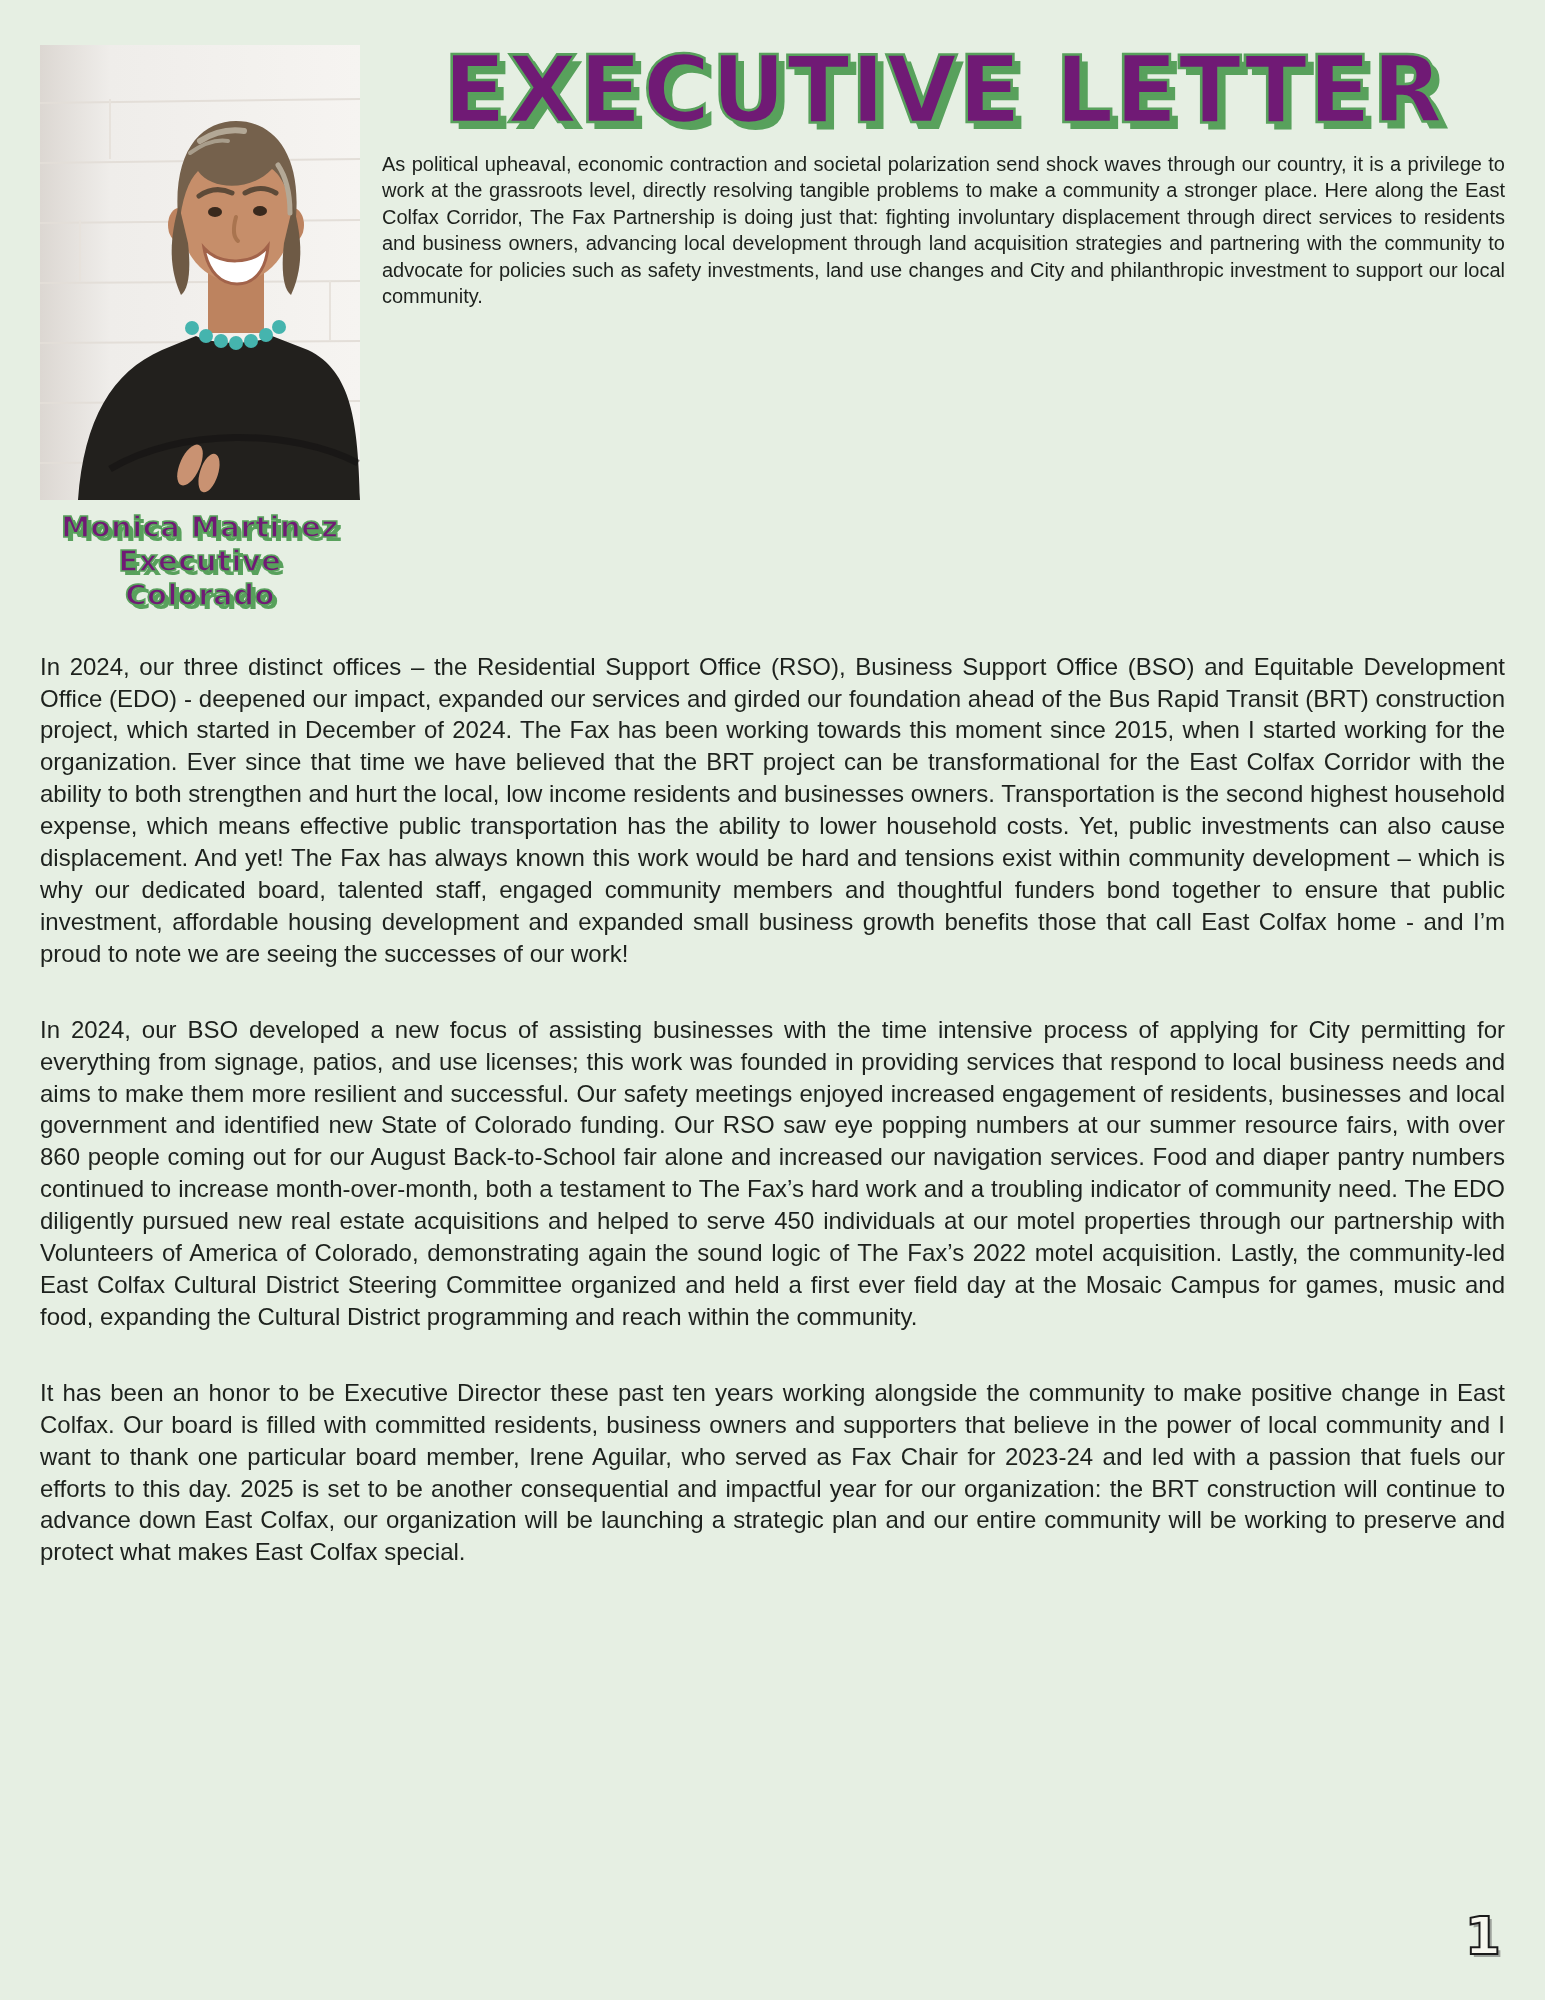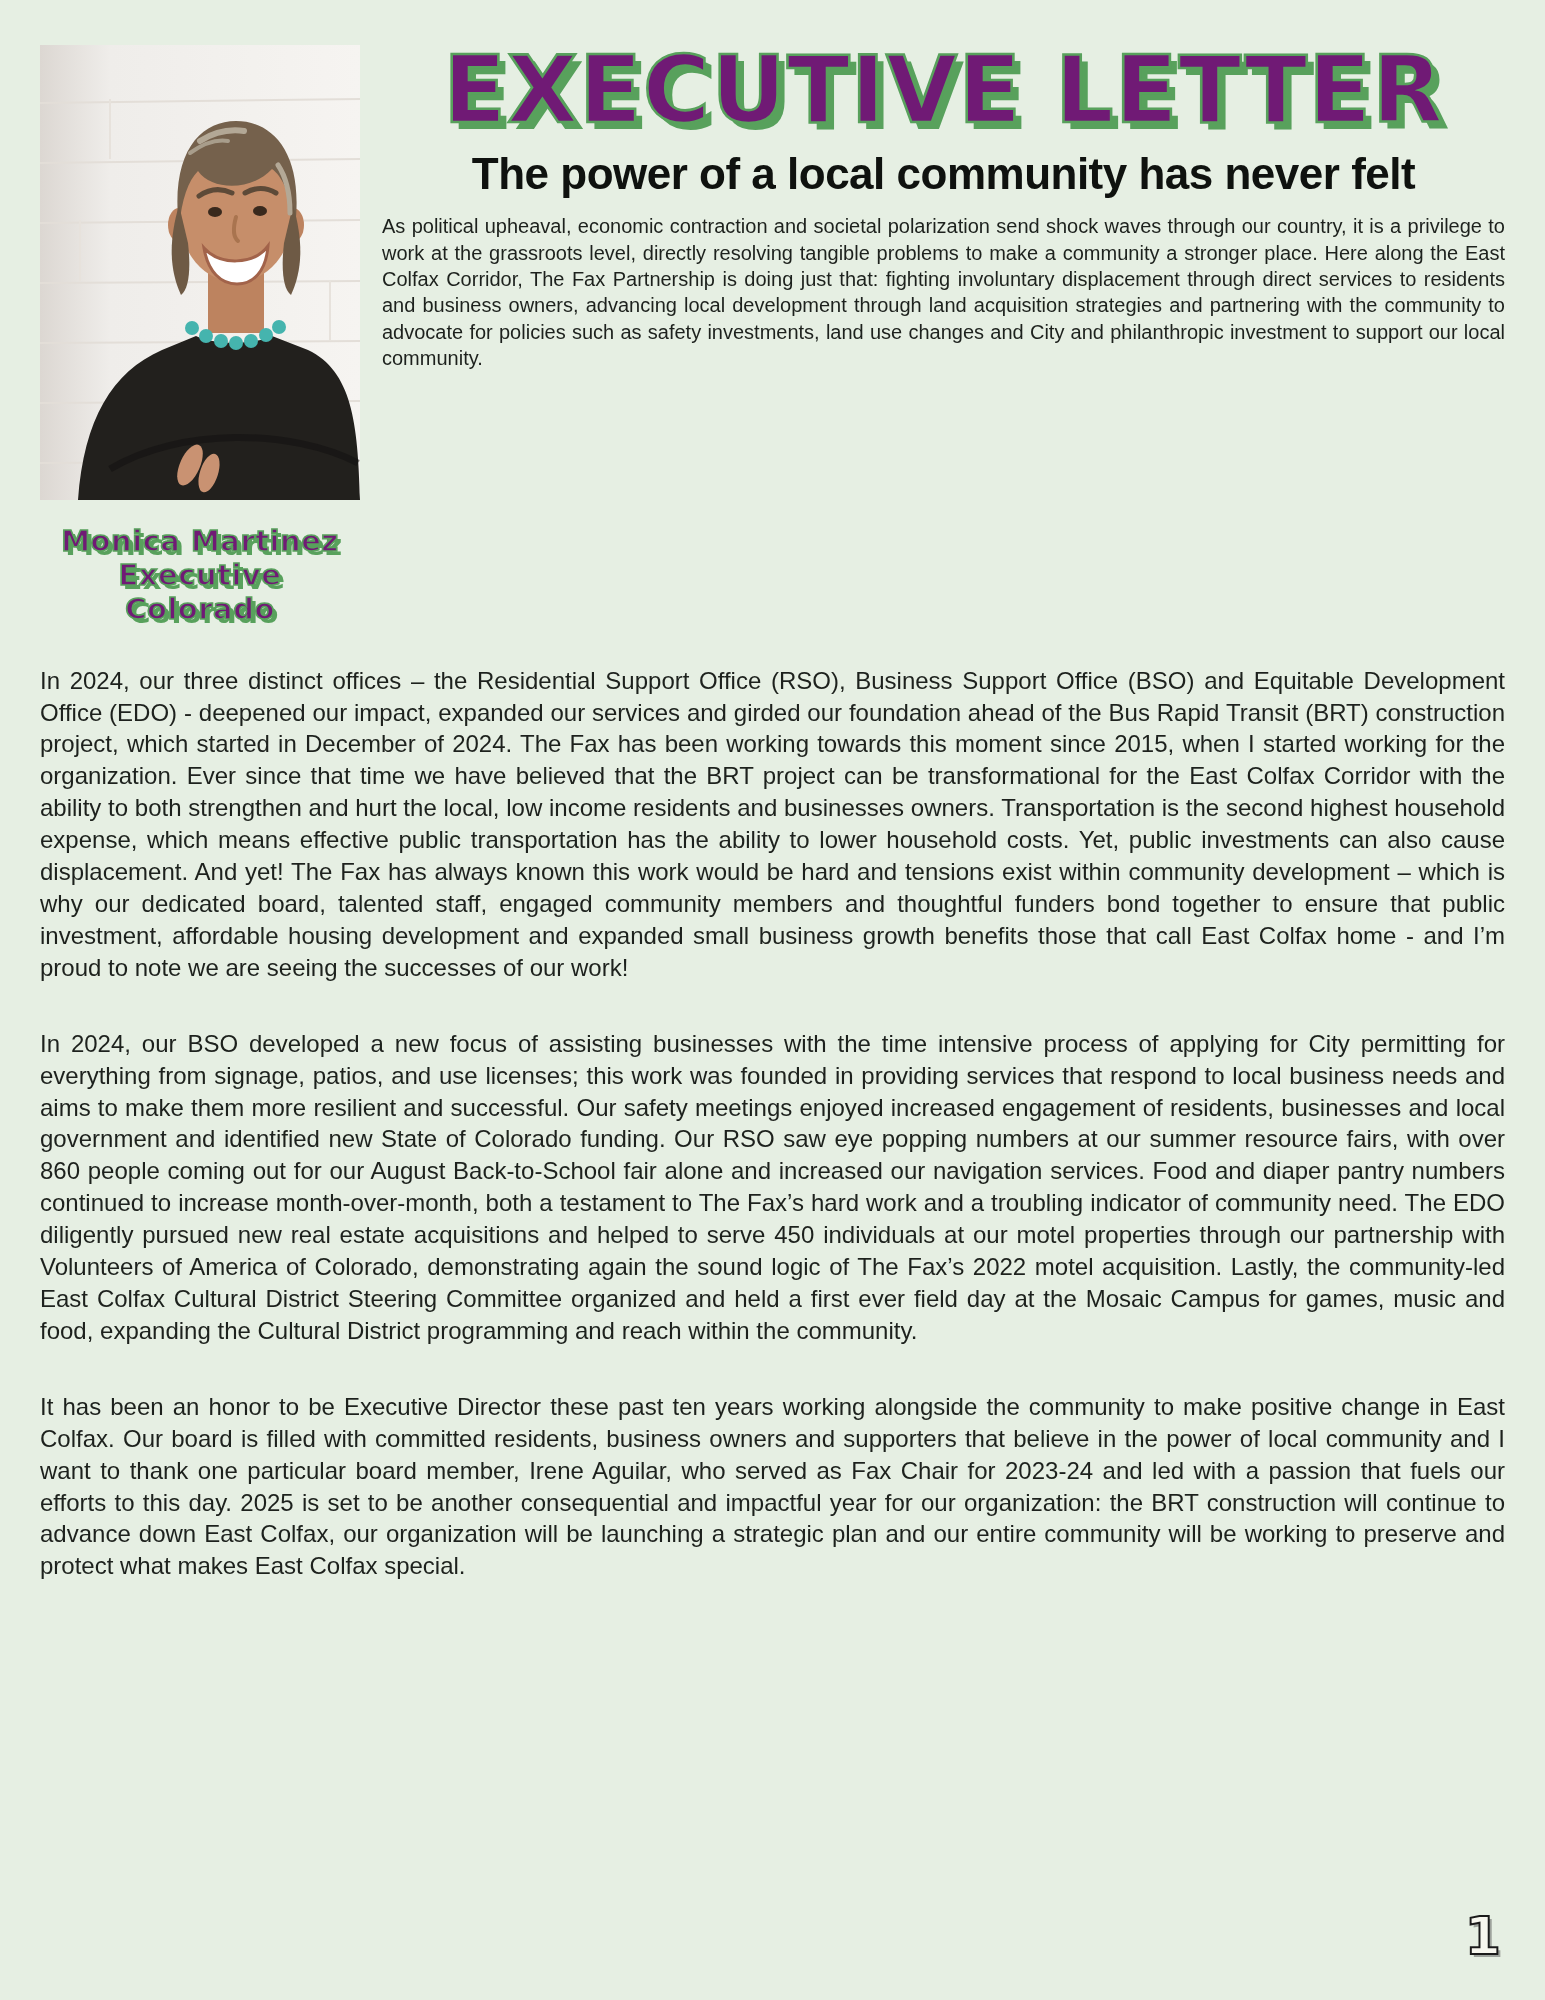--- a/index.html
+++ b/index.html
@@ -22,21 +22,21 @@
     display: flex;
     gap: 22px;
     align-items: flex-start;
   }
   .photo-col { width: 320px; flex: 0 0 320px; }
   .photo-frame {
     width: 320px; height: 455px;
     overflow: hidden;
     background: #f1efec;
   }
-  .caption { margin-top: 24px; text-align: center; }
+  .caption { margin-top: 10px; text-align: center; }
   .outline-green {
     color: #701a75;
     -webkit-text-stroke: 2px #58a15c;
     text-shadow: 6px 6px 0 #58a15c;
     font-family: "DejaVu Sans", sans-serif;
     font-weight: 800;
   }
   .caption-line {
     font-size: 29px;
     line-height: 1.18;
@@ -168,21 +168,20 @@
       </div>
       <div class="caption">
         <div class="outline-green caption-line">Monica Martinez</div>
         <div class="outline-green caption-line">Executive Colorado</div>
       </div>
     </div>
 
     <div class="right-col">
       <h1 class="outline-green title">EXECUTIVE LETTER</h1>
       <div class="headline">
-        <div>The power of a local community has never felt</div>
       </div>
       <p class="intro">As political upheaval, economic contraction and societal polarization send shock waves through our country, it is a privilege to work at the grassroots level, directly resolving tangible problems to make a community a stronger place. Here along the East Colfax Corridor, The Fax Partnership is doing just that: fighting involuntary displacement through direct services to residents and business owners, advancing local development through land acquisition strategies and partnering with the community to advocate for policies such as safety investments, land use changes and City and philanthropic investment to support our local community.</p>
     </div>
 
   </div>
 
   <div class="body-text">
     <p>In 2024, our three distinct offices – the Residential Support Office (RSO), Business Support Office (BSO) and Equitable Development Office (EDO) - deepened our impact, expanded our services and girded our foundation ahead of the Bus Rapid Transit (BRT) construction project, which started in December of 2024. The Fax has been working towards this moment since 2015, when I started working for the organization. Ever since that time we have believed that the BRT project can be transformational for the East Colfax Corridor with the ability to both strengthen and hurt the local, low income residents and businesses owners. Transportation is the second highest household expense, which means effective public transportation has the ability to lower household costs. Yet, public investments can also cause displacement. And yet! The Fax has always known this work would be hard and tensions exist within community development – which is why our dedicated board, talented staff, engaged community members and thoughtful funders bond together to ensure that public investment, affordable housing development and expanded small business growth benefits those that call East Colfax home - and I’m proud to note we are seeing the successes of our work!</p>
     <p>In 2024, our BSO developed a new focus of assisting businesses with the time intensive process of applying for City permitting for everything from signage, patios, and use licenses; this work was founded in providing services that respond to local business needs and aims to make them more resilient and successful. Our safety meetings enjoyed increased engagement of residents, businesses and local government and identified new State of Colorado funding. Our RSO saw eye popping numbers at our summer resource fairs, with over 860 people coming out for our August Back-to-School fair alone and increased our navigation services. Food and diaper pantry numbers continued to increase month-over-month, both a testament to The Fax’s hard work and a troubling indicator of community need. The EDO diligently pursued new real estate acquisitions and helped to serve 450 individuals at our motel properties through our partnership with Volunteers of America of Colorado, demonstrating again the sound logic of The Fax’s 2022 motel acquisition. Lastly, the community-led East Colfax Cultural District Steering Committee organized and held a first ever field day at the Mosaic Campus for games, music and food, expanding the Cultural District programming and reach within the community.</p>
     <p>It has been an honor to be Executive Director these past ten years working alongside the community to make positive change in East Colfax. Our board is filled with committed residents, business owners and supporters that believe in the power of local community and I want to thank one particular board member, Irene Aguilar, who served as Fax Chair for 2023-24 and led with a passion that fuels our efforts to this day. 2025 is set to be another consequential and impactful year for our organization: the BRT construction will continue to advance down East Colfax, our organization will be launching a strategic plan and our entire community will be working to preserve and protect what makes East Colfax special.</p>

